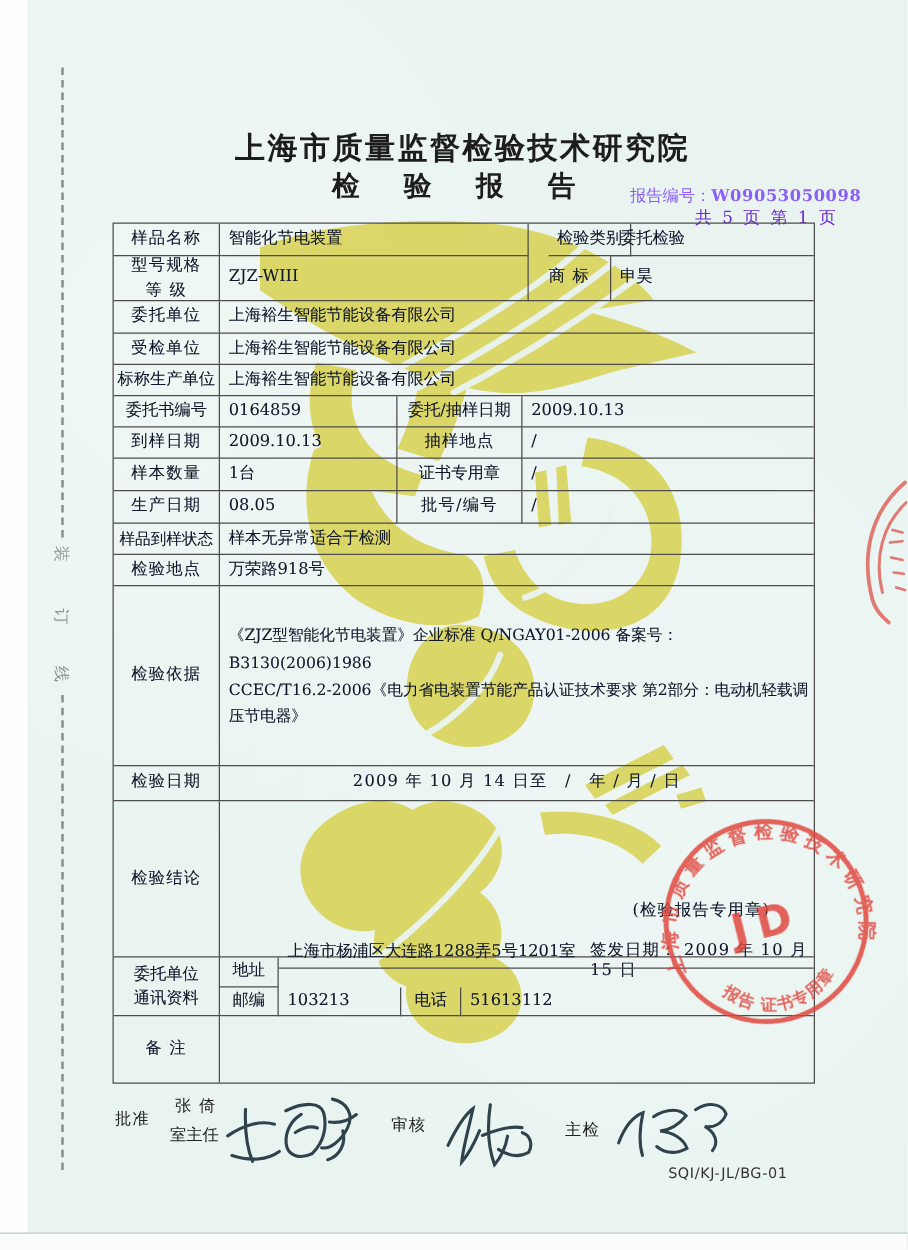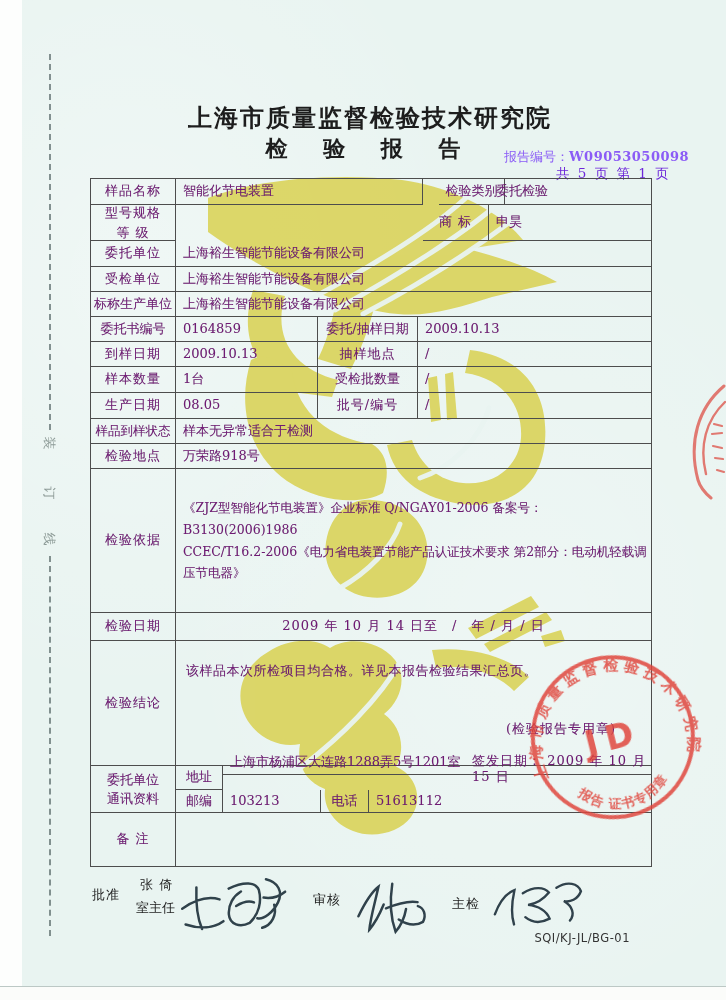--- a/index.html
+++ b/index.html
@@ -28,21 +28,21 @@
     font-size:24px;font-weight:bold;letter-spacing:2px;color:#1d1d1d;}
   .doc-title{position:absolute;left:90px;top:134px;width:560px;text-align:center;
     font-size:22px;font-weight:bold;letter-spacing:14px;color:#1d1d1d;}
   .report-no{position:absolute;left:504px;top:148px;font-size:13px;color:#8b5cf6;}
   .report-no b{font-weight:bold;letter-spacing:.5px;}
   .pagination{position:absolute;left:556px;top:165px;font-size:13.5px;color:#6d28d9;letter-spacing:2px;}
 
   
   .tbl{position:absolute;left:90px;top:178px;width:560px;height:687px;border:1.4px solid #4d4d4d;}
   .cell{position:absolute;box-sizing:border-box;border-right:1px solid #4d4d4d;border-bottom:1px solid #4d4d4d;
-    display:flex;align-items:center;font-size:13px;color:#701a75;line-height:1.25;
+    display:flex;align-items:center;font-size:13px;color:#0f172a;line-height:1.25;
     text-shadow:0 0 .4px rgba(20,20,20,.25);}
   .lab{justify-content:center;text-align:center;letter-spacing:1px;}
   .val{padding-left:7px;}
   .noright{border-right:none;}
   .nobot{border-bottom:none;}
   .two-line{flex-direction:column;justify-content:center;line-height:1.5;}
   .center-val{justify-content:center;padding-left:0;letter-spacing:1px;text-align:right;}
   .basis-val{flex-direction:column;align-items:flex-start;justify-content:center;font-size:12.5px;line-height:1.75;padding-left:7px;padding-right:4px;}
 
   .concl-cell{display:block;}
@@ -110,20 +110,21 @@
 
   <div class="cell lab" style="left:0;top:0;width:85px;height:26px;">样品名称</div>
   <div class="cell val" style="left:85px;top:0;width:247px;height:26px;">智能化节电装置</div>
   <div class="cell lab" style="left:332px;top:0;width:66px;height:26px;letter-spacing:0;margin-left:16px;">检验类别</div>
   <div class="cell val noright" style="left:398px;top:0;width:162px;height:26px;">委托检验</div>
 
   <div class="cell lab two-line" style="left:0;top:26px;width:85px;height:36px;">
     <span>型号规格</span>
     <span>等 级</span>
   </div>
+  <div class="cell val" style="left:85px;top:26px;width:247px;height:36px;">ZJZ-WIII</div>
   <div class="cell lab" style="left:332px;top:26px;width:66px;height:36px;">商 标</div>
   <div class="cell val noright" style="left:398px;top:26px;width:162px;height:36px;">申昊</div>
 
   <div class="cell lab" style="left:0;top:62px;width:85px;height:26px;">委托单位</div>
   <div class="cell val noright" style="left:85px;top:62px;width:475px;height:26px;">上海裕生智能节能设备有限公司</div>
 
   <div class="cell lab" style="left:0;top:88px;width:85px;height:25px;">受检单位</div>
   <div class="cell val noright" style="left:85px;top:88px;width:475px;height:25px;">上海裕生智能节能设备有限公司</div>
 
   <div class="cell lab" style="left:0;top:113px;width:85px;height:25px;letter-spacing:0;">标称生产单位</div>
@@ -134,21 +135,21 @@
   <div class="cell lab" style="left:227px;top:138px;width:100px;height:25px;letter-spacing:0;">委托/抽样日期</div>
   <div class="cell val noright" style="left:327px;top:138px;width:233px;height:25px;">2009.10.13</div>
 
   <div class="cell lab" style="left:0;top:163px;width:85px;height:25px;">到样日期</div>
   <div class="cell val" style="left:85px;top:163px;width:142px;height:25px;">2009.10.13</div>
   <div class="cell lab" style="left:227px;top:163px;width:100px;height:25px;">抽样地点</div>
   <div class="cell val noright" style="left:327px;top:163px;width:233px;height:25px;">/</div>
 
   <div class="cell lab" style="left:0;top:188px;width:85px;height:26px;">样本数量</div>
   <div class="cell val" style="left:85px;top:188px;width:142px;height:26px;">1台</div>
-  <div class="cell lab" style="left:227px;top:188px;width:100px;height:26px;letter-spacing:0;">受检批数量</div>
+  <div class="cell lab" style="left:227px;top:188px;width:100px;height:26px;letter-spacing:0;">证书专用章</div>
   <div class="cell val noright" style="left:327px;top:188px;width:233px;height:26px;">/</div>
 
   <div class="cell lab" style="left:0;top:214px;width:85px;height:26px;">生产日期</div>
   <div class="cell val" style="left:85px;top:214px;width:142px;height:26px;">08.05</div>
   <div class="cell lab" style="left:227px;top:214px;width:100px;height:26px;">批号/编号</div>
   <div class="cell val noright" style="left:327px;top:214px;width:233px;height:26px;">/</div>
 
   <div class="cell lab" style="left:0;top:240px;width:85px;height:25px;letter-spacing:0;font-size:12.5px;">样品到样状态</div>
   <div class="cell val noright" style="left:85px;top:240px;width:475px;height:25px;">样本无异常适合于检测</div>
 
@@ -159,21 +160,20 @@
   <div class="cell basis-val noright" style="left:85px;top:290px;width:475px;height:144px;">
     <span>《ZJZ型智能化节电装置》企业标准 Q/NGAY01-2006 备案号：B3130(2006)1986</span>
     <span>CCEC/T16.2-2006《电力省电装置节能产品认证技术要求 第2部分：电动机轻载调压节电器》</span>
   </div>
 
   <div class="cell lab" style="left:0;top:434px;width:85px;height:28px;">检验日期</div>
   <div class="cell center-val noright" style="left:85px;top:434px;width:475px;height:28px;">2009 年 10 月 14 日至　/　年 / 月 / 日</div>
 
   <div class="cell lab" style="left:0;top:462px;width:85px;height:125px;">检验结论</div>
   <div class="cell concl-cell noright" style="left:85px;top:462px;width:475px;height:125px;">
-    <span class="concl-text">该样品本次所检项目均合格。详见本报告检验结果汇总页。</span>
     <span class="seal-note">(检验报告专用章)</span>
     <span class="issue-date">签发日期：  2009 年 10 月 15 日</span>
   </div>
 
   <div class="cell lab two-line" style="left:0;top:587px;width:85px;height:47px;letter-spacing:0;">
     <span>委托单位</span>
     <span>通讯资料</span>
   </div>
   <div class="cell lab" style="left:85px;top:587px;width:47px;height:24px;letter-spacing:0;">地址</div>
   <div class="cell val noright" style="left:132px;top:572px;width:428px;height:24px;">上海市杨浦区大连路1288弄5号1201室</div>

